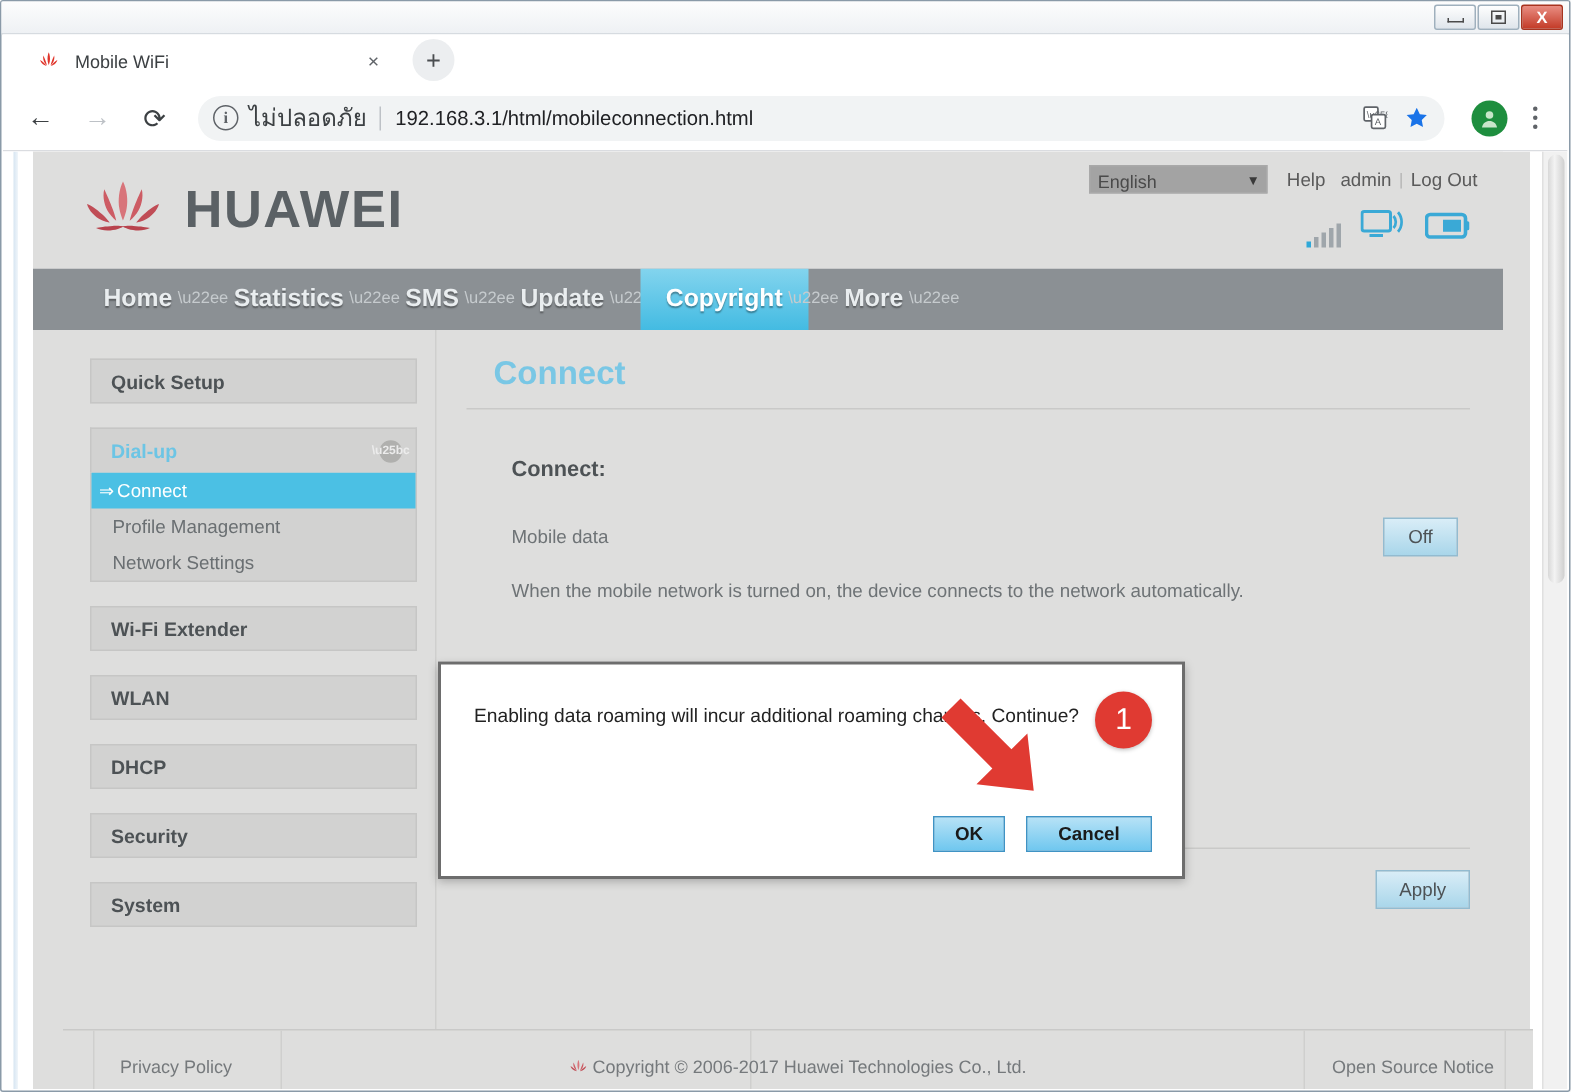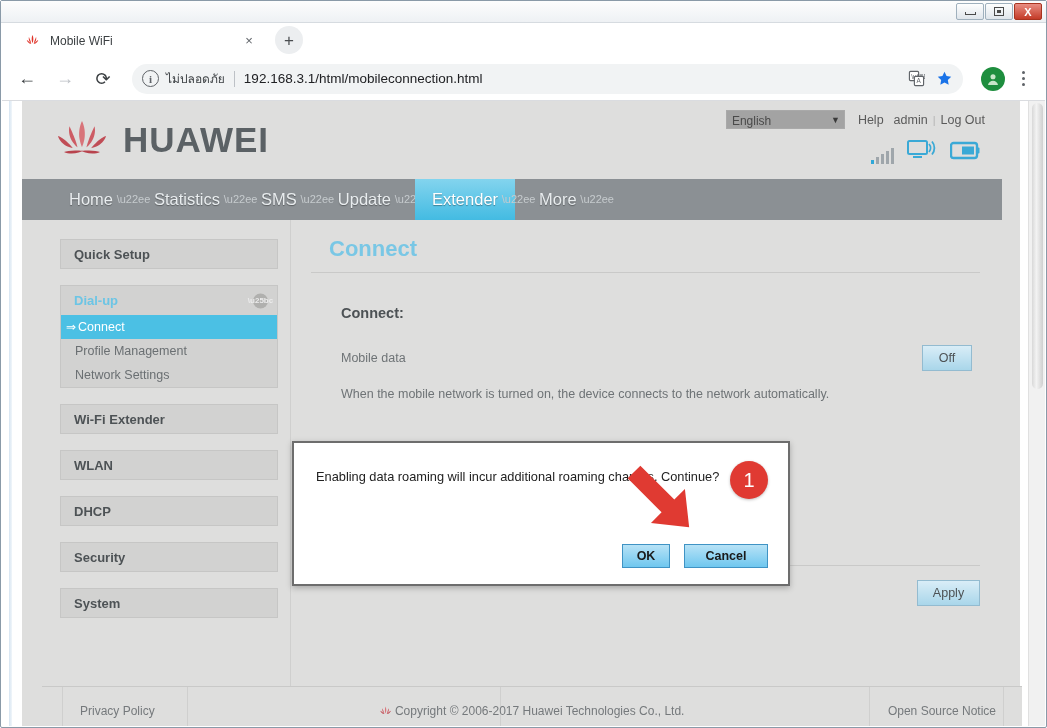--- a/index.html
+++ b/index.html
@@ -121,21 +121,21 @@
     margin: 0 6px;
   }
   .info-icon {
     width: 17px; height: 17px; flex: 0 0 17px;
     border: 1.4px solid #5f6368; border-radius: 50%;
     display: flex; align-items: center; justify-content: center;
     font-size: 11px; color: #5f6368; font-family: "Liberation Serif", serif;
     font-weight: bold;
     margin-right: 7px;
   }
-  .sec-text { font-size: 12px; color: #3c4043; white-space: nowrap; }
+  .sec-text { font-size: 16px; color: #3c4043; white-space: nowrap; }
   .sec-divider {
     width: 1px; height: 16px; background: #bdc1c6; margin: 0 9px;
   }
   .url-text {
     font-size: 13.5px; color: #202124; white-space: nowrap;
     font-family: "Liberation Sans", sans-serif;
   }
   .omni-right { margin-left: auto; display: flex; align-items: center; }
   .omni-icon {
     width: 26px; height: 26px;
@@ -238,21 +238,21 @@
   
   .hw-nav {
     height: 41px;
     background: #8b9094;
     display: flex; align-items: stretch;
     padding-left: 30px;
   }
   .nav-item {
     display: flex; align-items: center;
     padding: 0 17px;
-    font-size: 16.5px; font-weight: normal;
+    font-size: 16.5px; font-weight: bold;
     color: #e9edef;
     text-shadow: 0 1px 1px rgba(0,0,0,.35);
   }
   .nav-item.active {
     background: linear-gradient(#83d4ee, #43bbe2);
     color: #ffffff;
   }
   .nav-dot {
     display: flex; align-items: center; justify-content: center;
     width: 7px; color: #c6cbce; font-size: 11px;
@@ -558,21 +558,21 @@
 
         <div class="hw-nav">
           <div class="nav-item">Home</div>
           <div class="nav-dot">\u22ee</div>
           <div class="nav-item">Statistics</div>
           <div class="nav-dot">\u22ee</div>
           <div class="nav-item">SMS</div>
           <div class="nav-dot">\u22ee</div>
           <div class="nav-item">Update</div>
           <div class="nav-dot">\u22ee</div>
-          <div class="nav-item active">Extender</div>
+          <div class="nav-item active">Copyright</div>
           <div class="nav-dot">\u22ee</div>
           <div class="nav-item">More</div>
           <div class="nav-dot">\u22ee</div>
         </div>
 
         <div class="hw-body">
 
           <div class="hw-sidebar">
             <div class="side-group">
               <div class="side-head">

